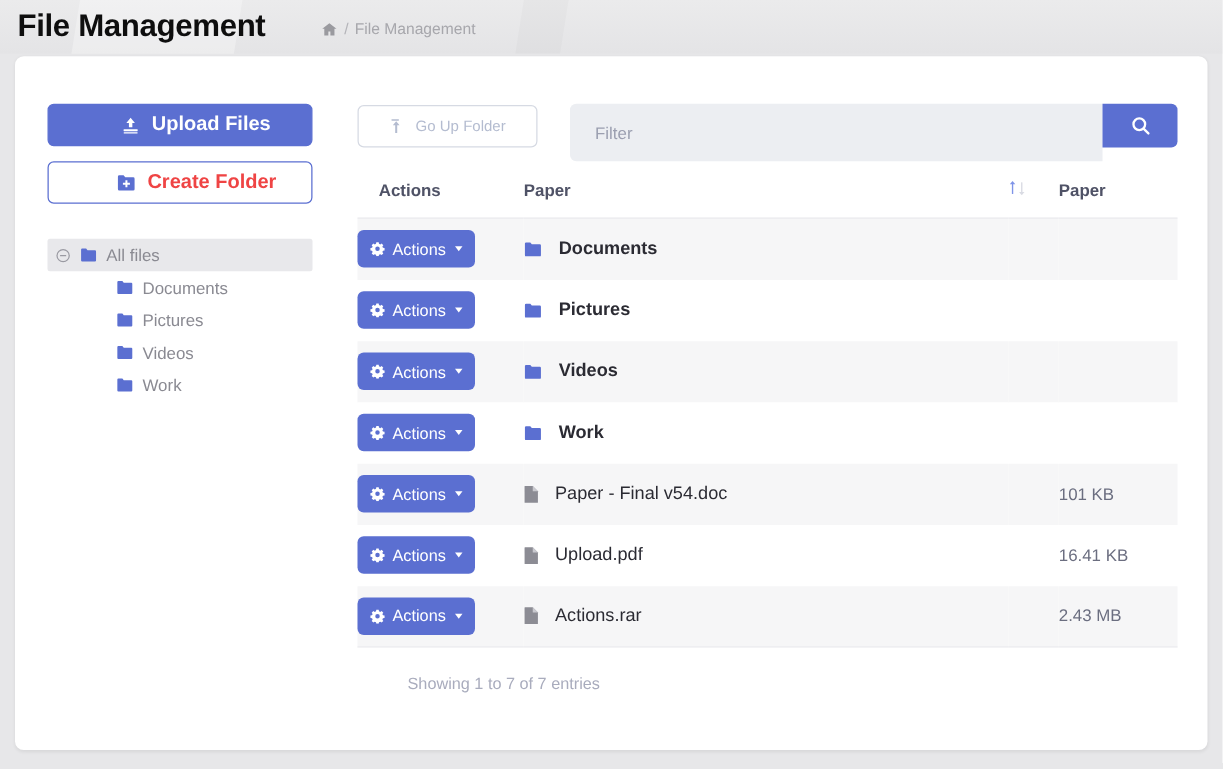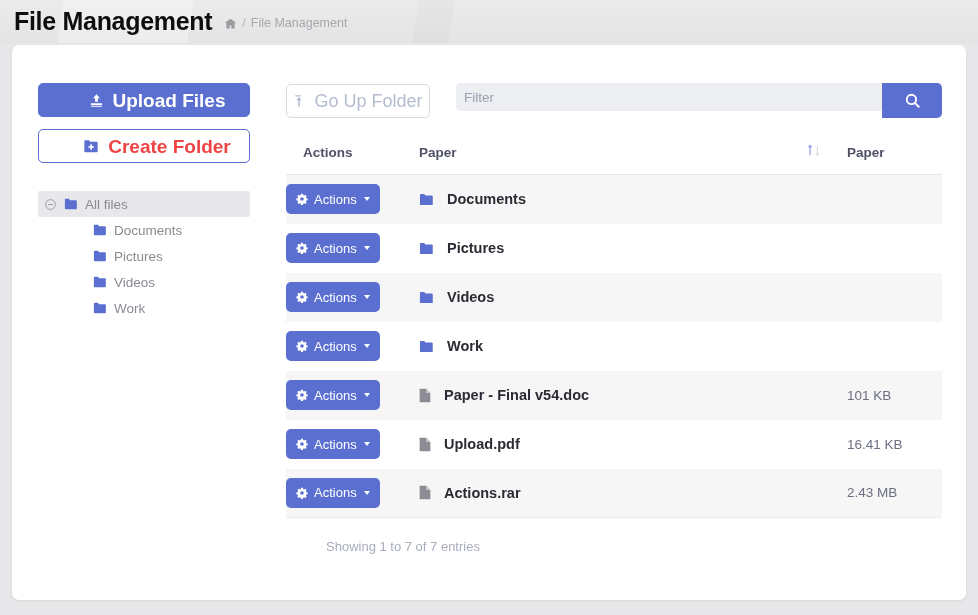--- a/index.html
+++ b/index.html
@@ -19,20 +19,21 @@
 
   
   .page-header {
     position: relative;
     height: 43px;
     background: linear-gradient(180deg, #ebebec 0%, #e4e4e6 100%);
     display: flex;
     align-items: center;
     padding: 0 0 0 14px;
     overflow: hidden;
+    gap: 33px;
   }
   .page-header::after {
     content: "";
     position: absolute;
     top: -20px; left: 415px;
     width: 36px; height: 90px;
     background: rgba(0,0,0,0.018);
     transform: skewX(-9deg);
     pointer-events: none;
   }
@@ -103,21 +104,21 @@
 
   .btn {
     font-family: "Liberation Sans", sans-serif;
     display: flex;
     align-items: center;
     justify-content: center;
     gap: 9px;
     width: 100%;
     height: 34px;
     border-radius: 5px;
-    font-size: 19px;
+    font-size: 16px;
     font-weight: 600;
     cursor: pointer;
     border: 1px solid transparent;
     line-height: 1;
     padding-left: 26px;
   }
   .btn-primary {
     background: #5c6ac4;
     background: #5b6fd1;
     color: #ffffff;
@@ -174,41 +175,41 @@
     display: flex;
     align-items: center;
     justify-content: center;
     gap: 8px;
     width: 144px;
     height: 34px;
     background: #ffffff;
     border: 1px solid #d6dae3;
     border-radius: 5px;
     color: #b4bcd0;
-    font-size: 18px;
+    font-size: 12px;
     font-weight: 500;
     cursor: not-allowed;
     line-height: 1;
   }
   .btn-goup .ico { display: flex; color: #b4bcd0; }
   .btn-goup .ico svg { display: block; }
 
   .search-group {
     display: flex;
     flex: 1;
     height: 35px;
   }
   .search-input {
     font-family: "Liberation Sans", sans-serif;
     flex: 1;
-    height: 28px;
+    height: 46px;
     background: #eceef2;
     border: none;
     border-radius: 5px 0 0 5px;
-    padding: 0 8px;
+    padding: 0 20px;
     font-size: 13.5px;
     color: #55586b;
     outline: none;
   }
   .search-input::placeholder { color: #9b9fb0; }
   .search-btn {
     width: 60px;
     height: 35px;
     background: #5b6fd1;
     border: none;
@@ -279,21 +280,21 @@
   }
 
   .name-cell {
     display: flex;
     align-items: center;
     gap: 13px;
     font-size: 14.5px;
     color: #2b2b33;
   }
   .name-cell.is-folder { font-weight: 700; }
-  .name-cell.is-file   { font-weight: 700; }
+  .name-cell.is-file   { font-weight: 400; }
   .name-cell .ficon { display: flex; flex: 0 0 auto; }
   .name-cell .ficon svg { display: block; }
   .ficon.folder { color: #5b6fd1; }
   .ficon.file   { color: #8c8c94; }
 
   .size-cell {
     font-size: 13.5px;
     color: #6b6e80;
   }
 

